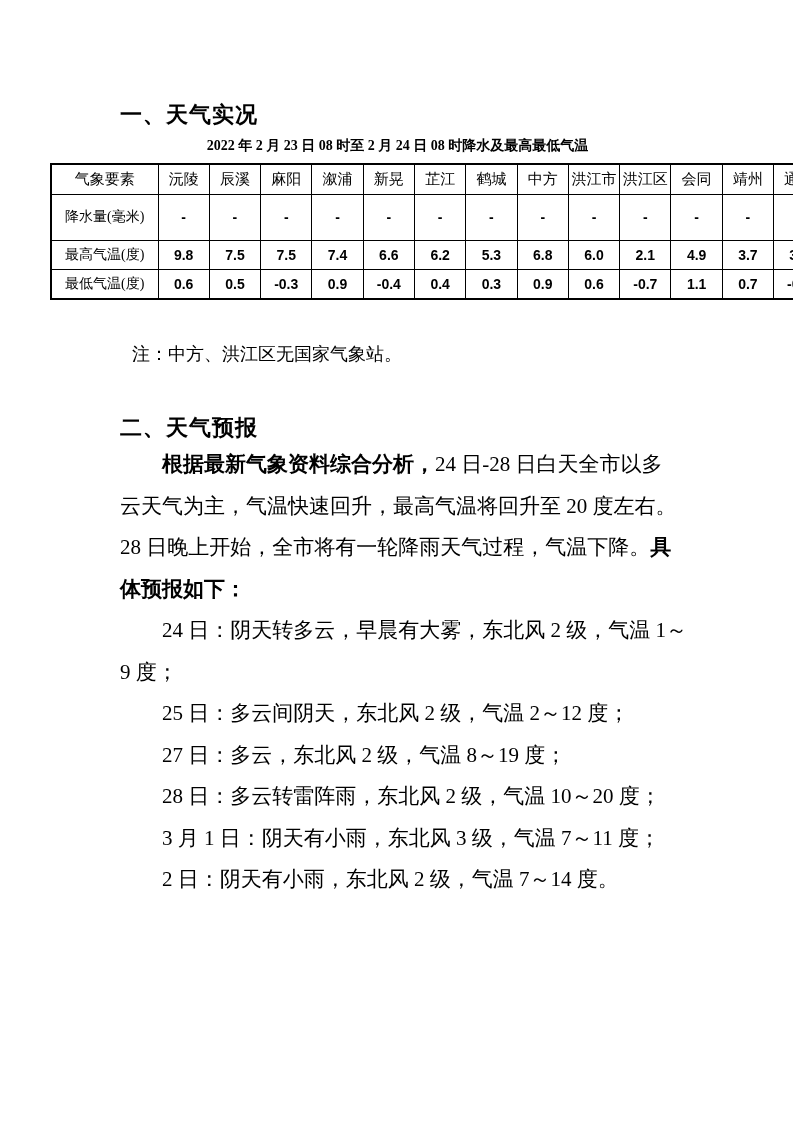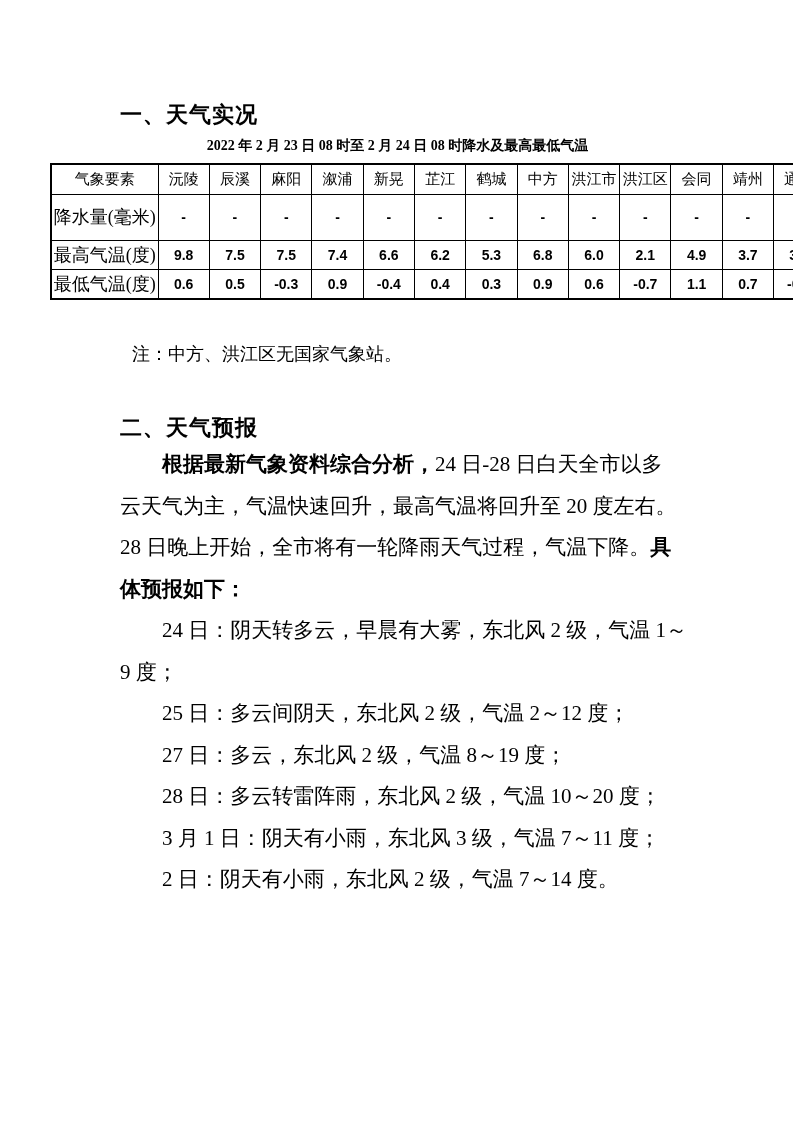--- a/index.html
+++ b/index.html
@@ -44,21 +44,21 @@
     vertical-align:middle;
     padding:0;
     overflow:hidden;
   }
   table.weather th { font-size:15px; font-weight:normal; }
   table.weather thead tr { height:30px; }
   table.weather tbody tr:nth-child(1) { height:46px; }
   table.weather tbody tr:nth-child(2) { height:29px; }
   table.weather tbody tr:nth-child(3) { height:30px; }
   table.weather tbody tr:nth-child(4) { height:29px; }
-  td.row-label { font-size:18px; }
+  td.row-label { font-size:14px; }
   td.row-label.two-line { font-size:12.5px; line-height:1.4; letter-spacing:-0.3px; }
   td.value-cell {
     font-family:"Liberation Sans","DejaVu Sans",sans-serif;
     font-size:14px;
     font-weight:bold;
   }
   .note {
     position:absolute;
     left:132px; top:342px;
     font-size:18px;

